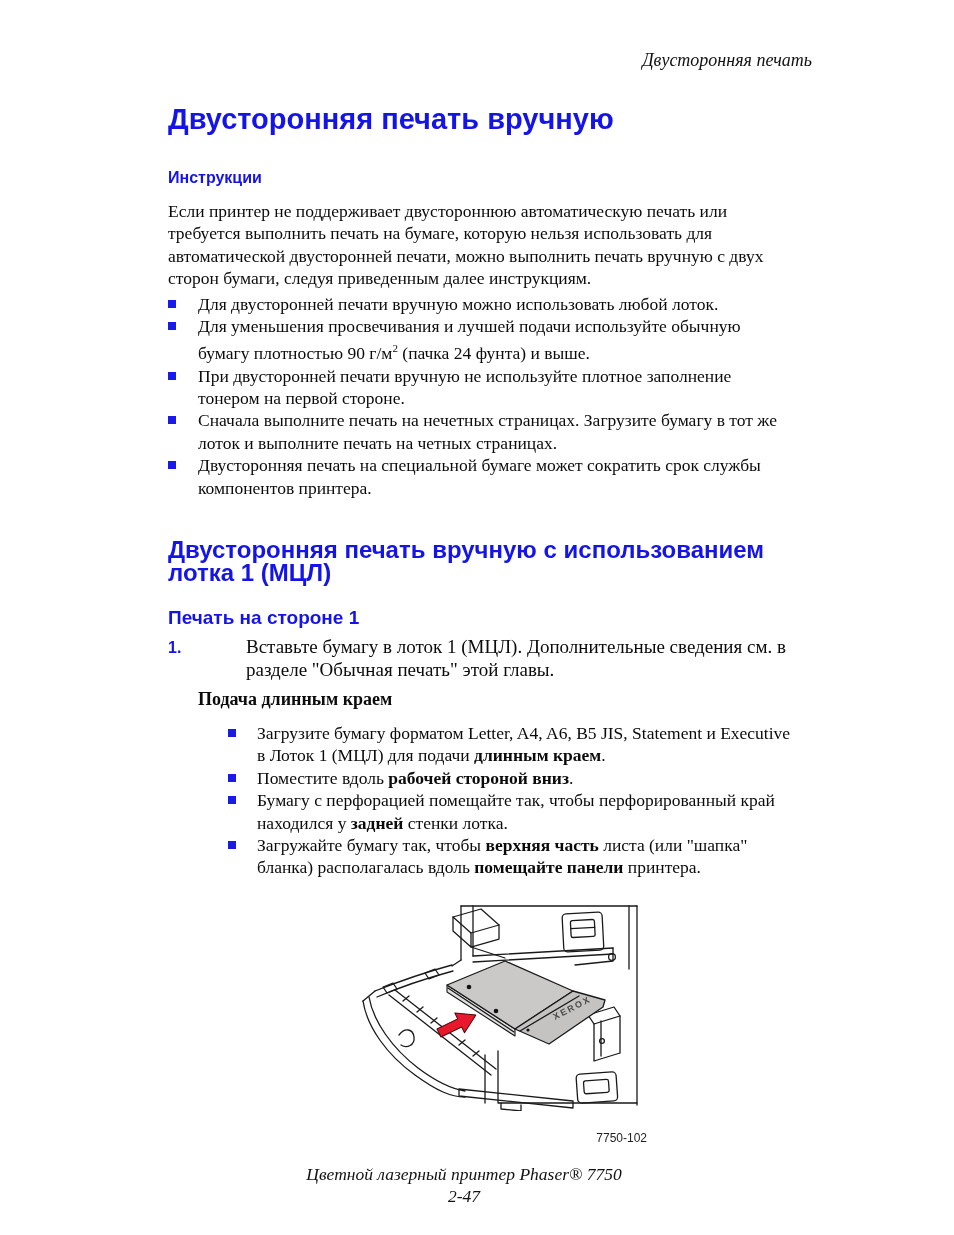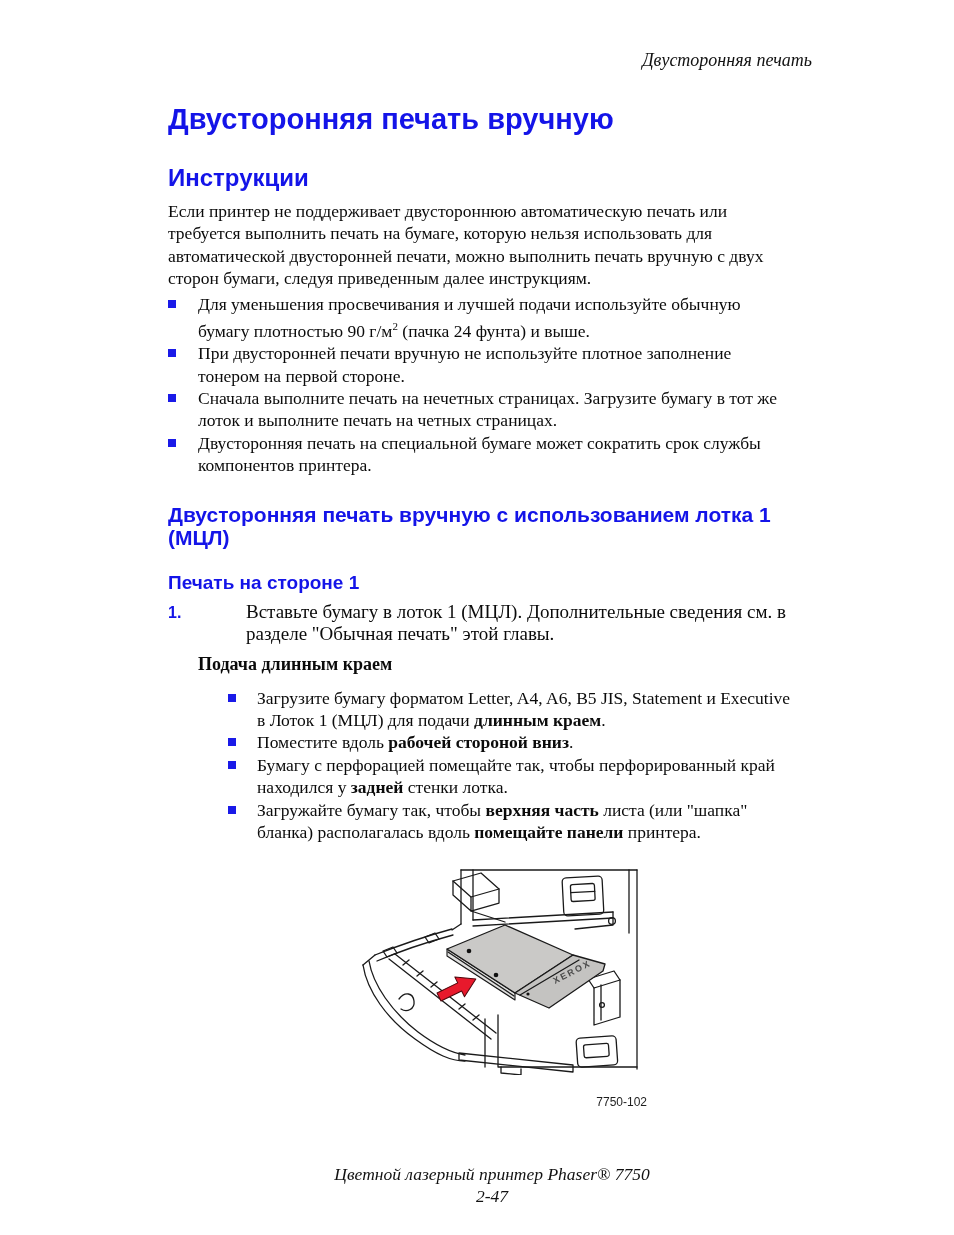--- a/index.html
+++ b/index.html
@@ -8,39 +8,39 @@
     --ink:#0b0b0b;
     --serif:"Liberation Serif","DejaVu Serif",serif;
     --sans:"Liberation Sans","DejaVu Sans",sans-serif;
   }
   *{box-sizing:border-box;}
   html,body{margin:0;padding:0;background:#ffffff;}
   .page{position:relative;width:954px;height:1235px;background:#fff;overflow:hidden;font-family:var(--serif);color:var(--ink);}
   .running-header{position:absolute;top:50px;right:142px;font-style:italic;font-size:18px;color:#121212;}
   .content{position:absolute;left:168px;top:0;width:624px;}
   .doc-title{margin:103px 0 0 0;font-family:var(--sans);font-weight:bold;font-size:29px;line-height:32px;color:var(--blue);}
-  .h-instructions{margin:33px 0 0 0;font-family:var(--sans);font-weight:bold;font-size:24px;line-height:20px;color:var(--blue);}
+  .h-instructions{margin:33px 0 0 0;font-family:var(--sans);font-weight:bold;font-size:16px;line-height:20px;color:var(--blue);}
   .intro{margin:12px 0 0 0;font-size:17.5px;line-height:22.4px;}
   .blist{margin:3px 0 0 0;}
   .bitem{display:flex;}
   .bmarker{flex:0 0 30px;padding-top:7px;}
   .bsq{width:8px;height:8px;background:var(--blue-bullet);}
   .btext{font-size:17.5px;line-height:22.4px;}
   .btext sup{font-size:11px;}
-  .h-section{margin:26px 0 0 0;font-family:var(--sans);font-weight:bold;font-size:21px;line-height:23px;color:var(--blue);}
+  .h-section{margin:39px 0 0 0;font-family:var(--sans);font-weight:bold;font-size:24px;line-height:23px;color:var(--blue);}
   .h-side1{margin:25px 0 0 0;font-family:var(--sans);font-weight:bold;font-size:19px;line-height:18px;color:var(--blue);}
   .step{display:flex;margin-top:9px;}
   .step-num{flex:0 0 30px;font-family:var(--sans);font-weight:bold;font-size:16px;line-height:22.4px;color:var(--blue);padding-top:1px;}
   .step-text{font-size:19px;line-height:22.4px;margin-left:48px;}
   .lef-head{margin:7px 0 0 30px;font-weight:bold;font-size:18px;line-height:22px;}
   .sublist{margin:12px 0 0 60px;}
   .sublist .bmarker{flex:0 0 29px;}
   .figure{margin:24px 0 0 187px;width:292px;}
   .figcaption{margin-top:16px;text-align:right;font-family:var(--sans);font-size:12px;color:#1e1e1e;}
-  .page-footer{position:absolute;top:1163px;left:180px;width:624px;text-align:center;font-style:italic;font-size:17.5px;line-height:22px;color:#121212;}
+  .page-footer{position:absolute;top:1163px;left:152px;width:624px;text-align:center;font-style:italic;font-size:17.5px;line-height:22px;color:#121212;}
   svg .ln{stroke:#1a1a1a;stroke-width:1.3;fill:none;stroke-linecap:round;stroke-linejoin:round;}
   svg .fill-paper{fill:#cac9c7;stroke:#1a1a1a;stroke-width:1.3;stroke-linejoin:round;}
   svg .fill-side{fill:#e0e0df;stroke:#1a1a1a;stroke-width:1.1;stroke-linejoin:round;}
   svg .fill-curl{fill:#c4c3c1;stroke:#1a1a1a;stroke-width:1.3;stroke-linejoin:round;}
   svg .dot{fill:#111;stroke:none;}
   svg .arrow{fill:#E8192C;stroke:#4d060b;stroke-width:1;stroke-linejoin:round;}
   svg .xerox{font-family:var(--sans);font-weight:bold;font-size:9px;letter-spacing:2px;fill:#4a4a4a;}
 </style>
 </head>
 <body>
@@ -55,20 +55,26 @@
 
     <h2 class="h-instructions">Инструкции</h2>
 
     <p class="intro">Если принтер не поддерживает двустороннюю автоматическую печать или требуется выполнить печать на бумаге, которую нельзя использовать для автоматической двусторонней печати, можно выполнить печать вручную с двух сторон бумаги, следуя приведенным далее инструкциям.</p>
 
     <div class="blist">
       <div class="bitem">
         <div class="bmarker">
             <div class="bsq"></div>
           </div>
+        <div class="btext">Для двусторонней печати вручную можно использовать любой лоток.</div>
+      </div>
+      <div class="bitem">
+        <div class="bmarker">
+            <div class="bsq"></div>
+          </div>
         <div class="btext"><span>Для уменьшения просвечивания и лучшей подачи используйте обычную бумагу плотностью 90 г/м</span><sup>2</sup><span> (пачка 24 фунта) и выше.</span></div>
       </div>
       <div class="bitem">
         <div class="bmarker">
             <div class="bsq"></div>
           </div>
         <div class="btext">При двусторонней печати вручную не используйте плотное заполнение тонером на первой стороне.</div>
       </div>
       <div class="bitem">
         <div class="bmarker">

